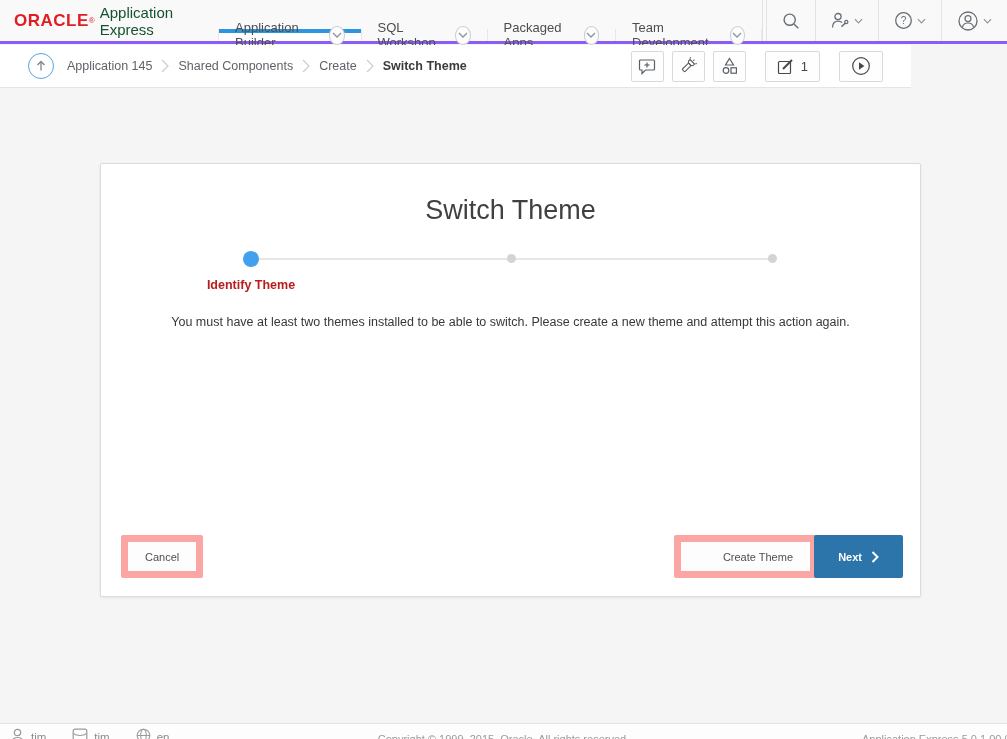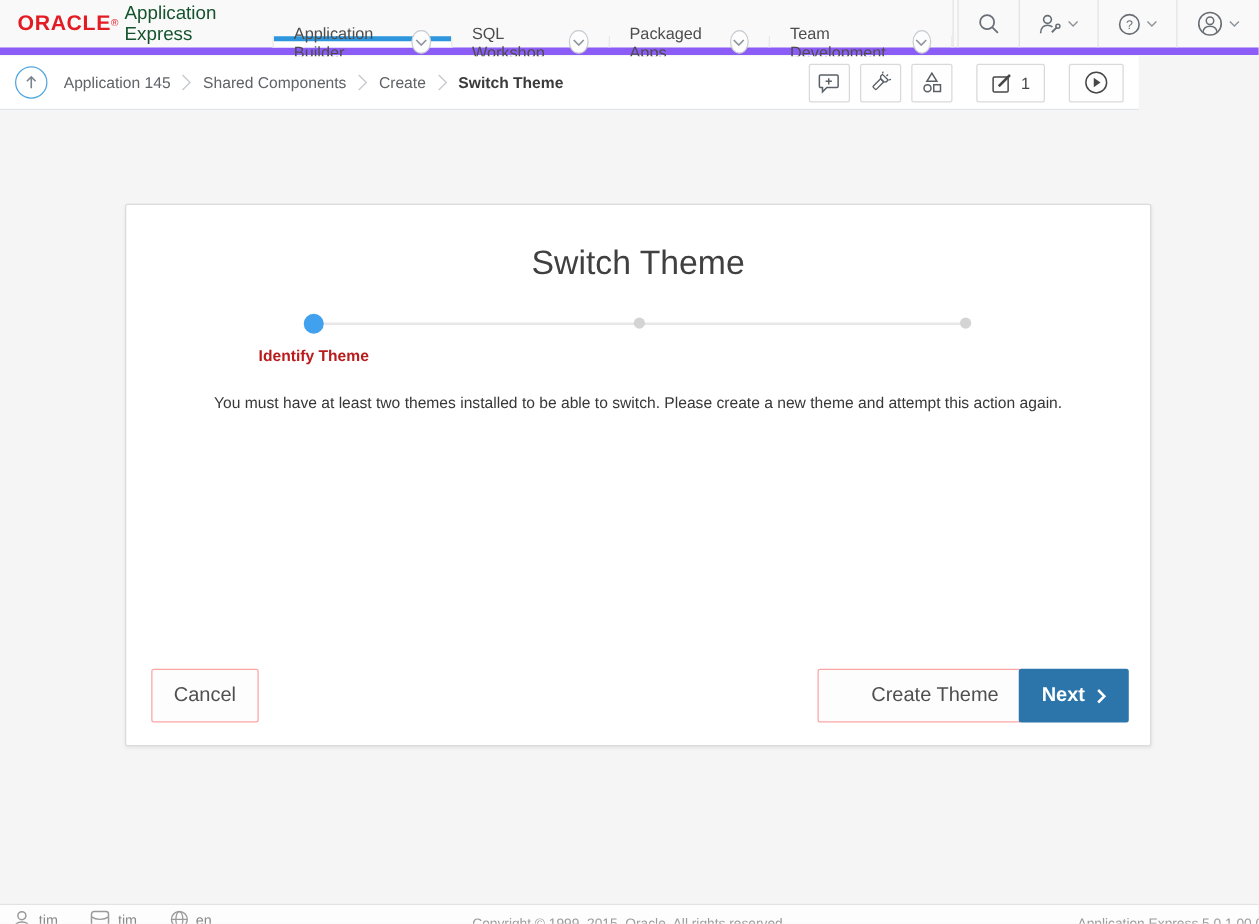--- a/index.html
+++ b/index.html
@@ -8,21 +8,21 @@
     font-family: "Liberation Sans", sans-serif;
     background: #f5f5f5;
     position: relative;
     color: #4a4a4a;
   }
   svg { display: block; }
 
   
   .header {
     position: absolute; top: 0; left: 0; width: 1007px; height: 44px;
-    background: #f9f9f9; border-bottom: 6px solid #8b5cf6;
+    background: #f9f9f9; border-bottom: 3px solid #8b5cf6;
     display: flex; align-items: stretch;
   }
   .logo-area { display: flex; align-items: center; padding: 0 20px 0 14px; }
   .logo-brand { color: #e31b23; font-weight: bold; font-size: 17px; letter-spacing: 0.5px; }
   .logo-mark { color: #e31b23; font-size: 8px; vertical-align: top; line-height: 10px; }
   .logo-product { color: #14532d; font-size: 15px; margin-left: 5px; }
   .tabs { display: flex; align-items: stretch; }
   .tab {
     display: flex; align-items: center; gap: 9px;
     padding: 0 16px; font-size: 13px; color: #4d4d4d;
@@ -41,21 +41,21 @@
   .header-icon-btn {
     display: flex; align-items: center; justify-content: center; gap: 4px;
     padding: 0 15px; color: #686e75; cursor: pointer;
   }
   .small-caret { color: #8d949c; }
 
   
   .crumbbar {
     position: absolute; top: 45px; left: 0; width: 911px; height: 43px;
     background: #ffffff; border-bottom: 1px solid #e2e5e9;
-    display: flex; align-items: center; padding: 0 12px;
+    display: flex; align-items: center; padding: 0 28px;
   }
   .up-circle {
     width: 26px; height: 26px; border: 1px solid #52a7e0; border-radius: 50%;
     display: flex; align-items: center; justify-content: center; color: #7b848d;
     cursor: pointer; margin-right: 4px; background: #fff;
   }
   .crumb { font-size: 12.5px; color: #5f6368; margin: 0 9px; cursor: pointer; white-space: nowrap; }
   .crumb.current { font-weight: bold; color: #3b3b3b; cursor: default; }
   .crumb-sep { color: #c9cdd1; }
   .crumb-toolbar { margin-left: auto; display: flex; align-items: center; }
@@ -86,24 +86,24 @@
   .step-label {
     position: absolute; top: 114px; left: 60px; width: 180px;
     text-align: center; font-size: 12.5px; font-weight: bold; color: #b91c1c;
   }
   .wizard-message {
     position: absolute; top: 151px; left: 0; width: 100%;
     text-align: center; font-size: 12.5px; color: #383838;
   }
   .btn {
     position: absolute; bottom: 18px; height: 43px;
-    border: 1px solid #fca5a5; border-radius: 2px; background: #fdfdfd;
+    border: 7px solid #fca5a5; border-radius: 2px; background: #fdfdfd;
     display: flex; align-items: center; justify-content: center;
     font-family: "Liberation Sans", sans-serif;
-    font-size: 16px; color: #4f4f4f; cursor: pointer; padding: 0 17px;
+    font-size: 11px; color: #4f4f4f; cursor: pointer; padding: 0 17px;
   }
   .btn-cancel { left: 20px; }
   .btn-create { right: 103px; padding-left: 42px; }
   .btn-next {
     right: 17px; background: #2c75aa; border-color: #2c75aa;
     color: #ffffff; font-weight: bold; gap: 9px;
   }
 
   
   .footer {

